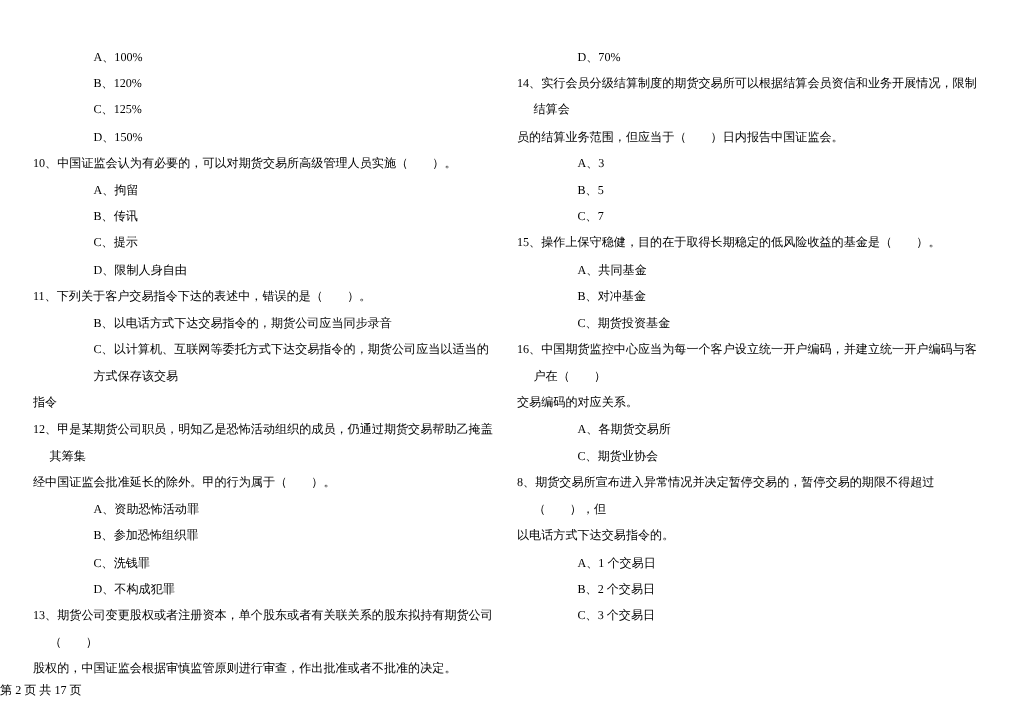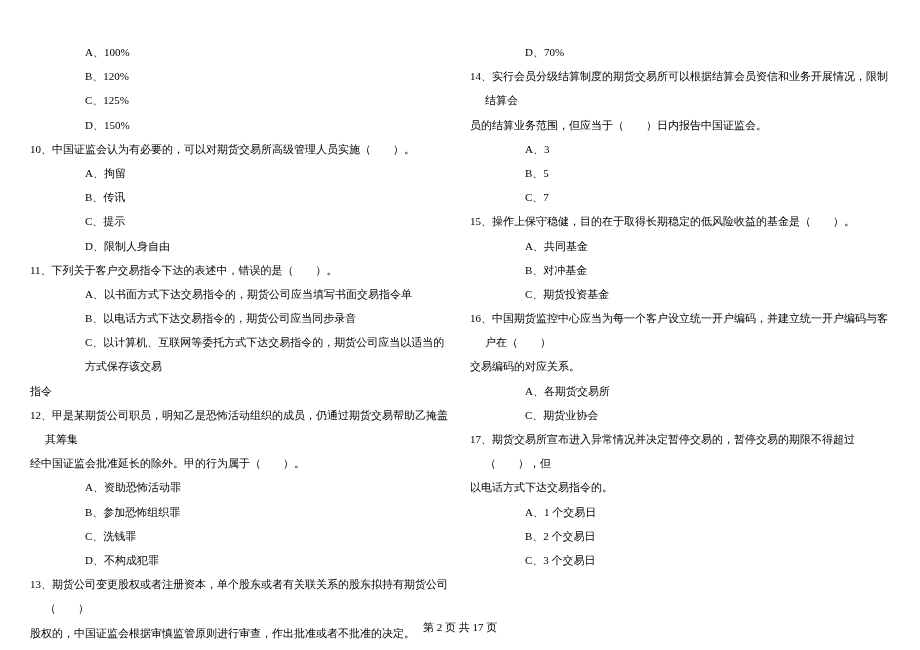--- a/index.html
+++ b/index.html
@@ -30,40 +30,39 @@
       padding-left: 15px;
       text-indent: -15px;
     }
     .question-continue {
       padding-left: 0;
     }
     .footer {
       position: absolute;
       bottom: 15px;
       width: 100%;
-      text-align: center;
+      text-align: left;
       font-size: 11px;
     }
   </style>
 </head>
 <body>
 
 <div class="page">
   <div class="column">
     <div class="option">A、100%</div>
     <div class="option">B、120%</div>
     <div class="option">C、125%</div>
     <div class="option">D、150%</div>
     <div class="question">10、中国证监会认为有必要的，可以对期货交易所高级管理人员实施（　　）。</div>
     <div class="option">A、拘留</div>
     <div class="option">B、传讯</div>
     <div class="option">C、提示</div>
     <div class="option">D、限制人身自由</div>
     <div class="question">11、下列关于客户交易指令下达的表述中，错误的是（　　）。</div>
-    <div class="option">A、以书面方式下达交易指令的，期货公司应当填写书面交易指令单</div>
     <div class="option">B、以电话方式下达交易指令的，期货公司应当同步录音</div>
     <div class="option">C、以计算机、互联网等委托方式下达交易指令的，期货公司应当以适当的方式保存该交易</div>
     <div class="question-continue">指令</div>
     <div class="question">12、甲是某期货公司职员，明知乙是恐怖活动组织的成员，仍通过期货交易帮助乙掩盖其筹集</div>
     <div class="question-continue">经中国证监会批准延长的除外。甲的行为属于（　　）。</div>
     <div class="option">A、资助恐怖活动罪</div>
     <div class="option">B、参加恐怖组织罪</div>
     <div class="option">C、洗钱罪</div>
     <div class="option">D、不构成犯罪</div>
     <div class="question">13、期货公司变更股权或者注册资本，单个股东或者有关联关系的股东拟持有期货公司（　　）</div>
@@ -79,21 +78,21 @@
     <div class="option">B、5</div>
     <div class="option">C、7</div>
     <div class="question">15、操作上保守稳健，目的在于取得长期稳定的低风险收益的基金是（　　）。</div>
     <div class="option">A、共同基金</div>
     <div class="option">B、对冲基金</div>
     <div class="option">C、期货投资基金</div>
     <div class="question">16、中国期货监控中心应当为每一个客户设立统一开户编码，并建立统一开户编码与客户在（　　）</div>
     <div class="question-continue">交易编码的对应关系。</div>
     <div class="option">A、各期货交易所</div>
     <div class="option">C、期货业协会</div>
-    <div class="question">17、期货交易所宣布进入异常情况并决定暂停交易的，暂停交易的期限不得超过（　　），但</div>
+    <div class="question">8、期货交易所宣布进入异常情况并决定暂停交易的，暂停交易的期限不得超过（　　），但</div>
     <div class="question-continue">以电话方式下达交易指令的。</div>
     <div class="option">A、1 个交易日</div>
     <div class="option">B、2 个交易日</div>
     <div class="option">C、3 个交易日</div>
 
   </div>
 </div>
 
 <div class="footer">第 2 页 共 17 页</div>
 

